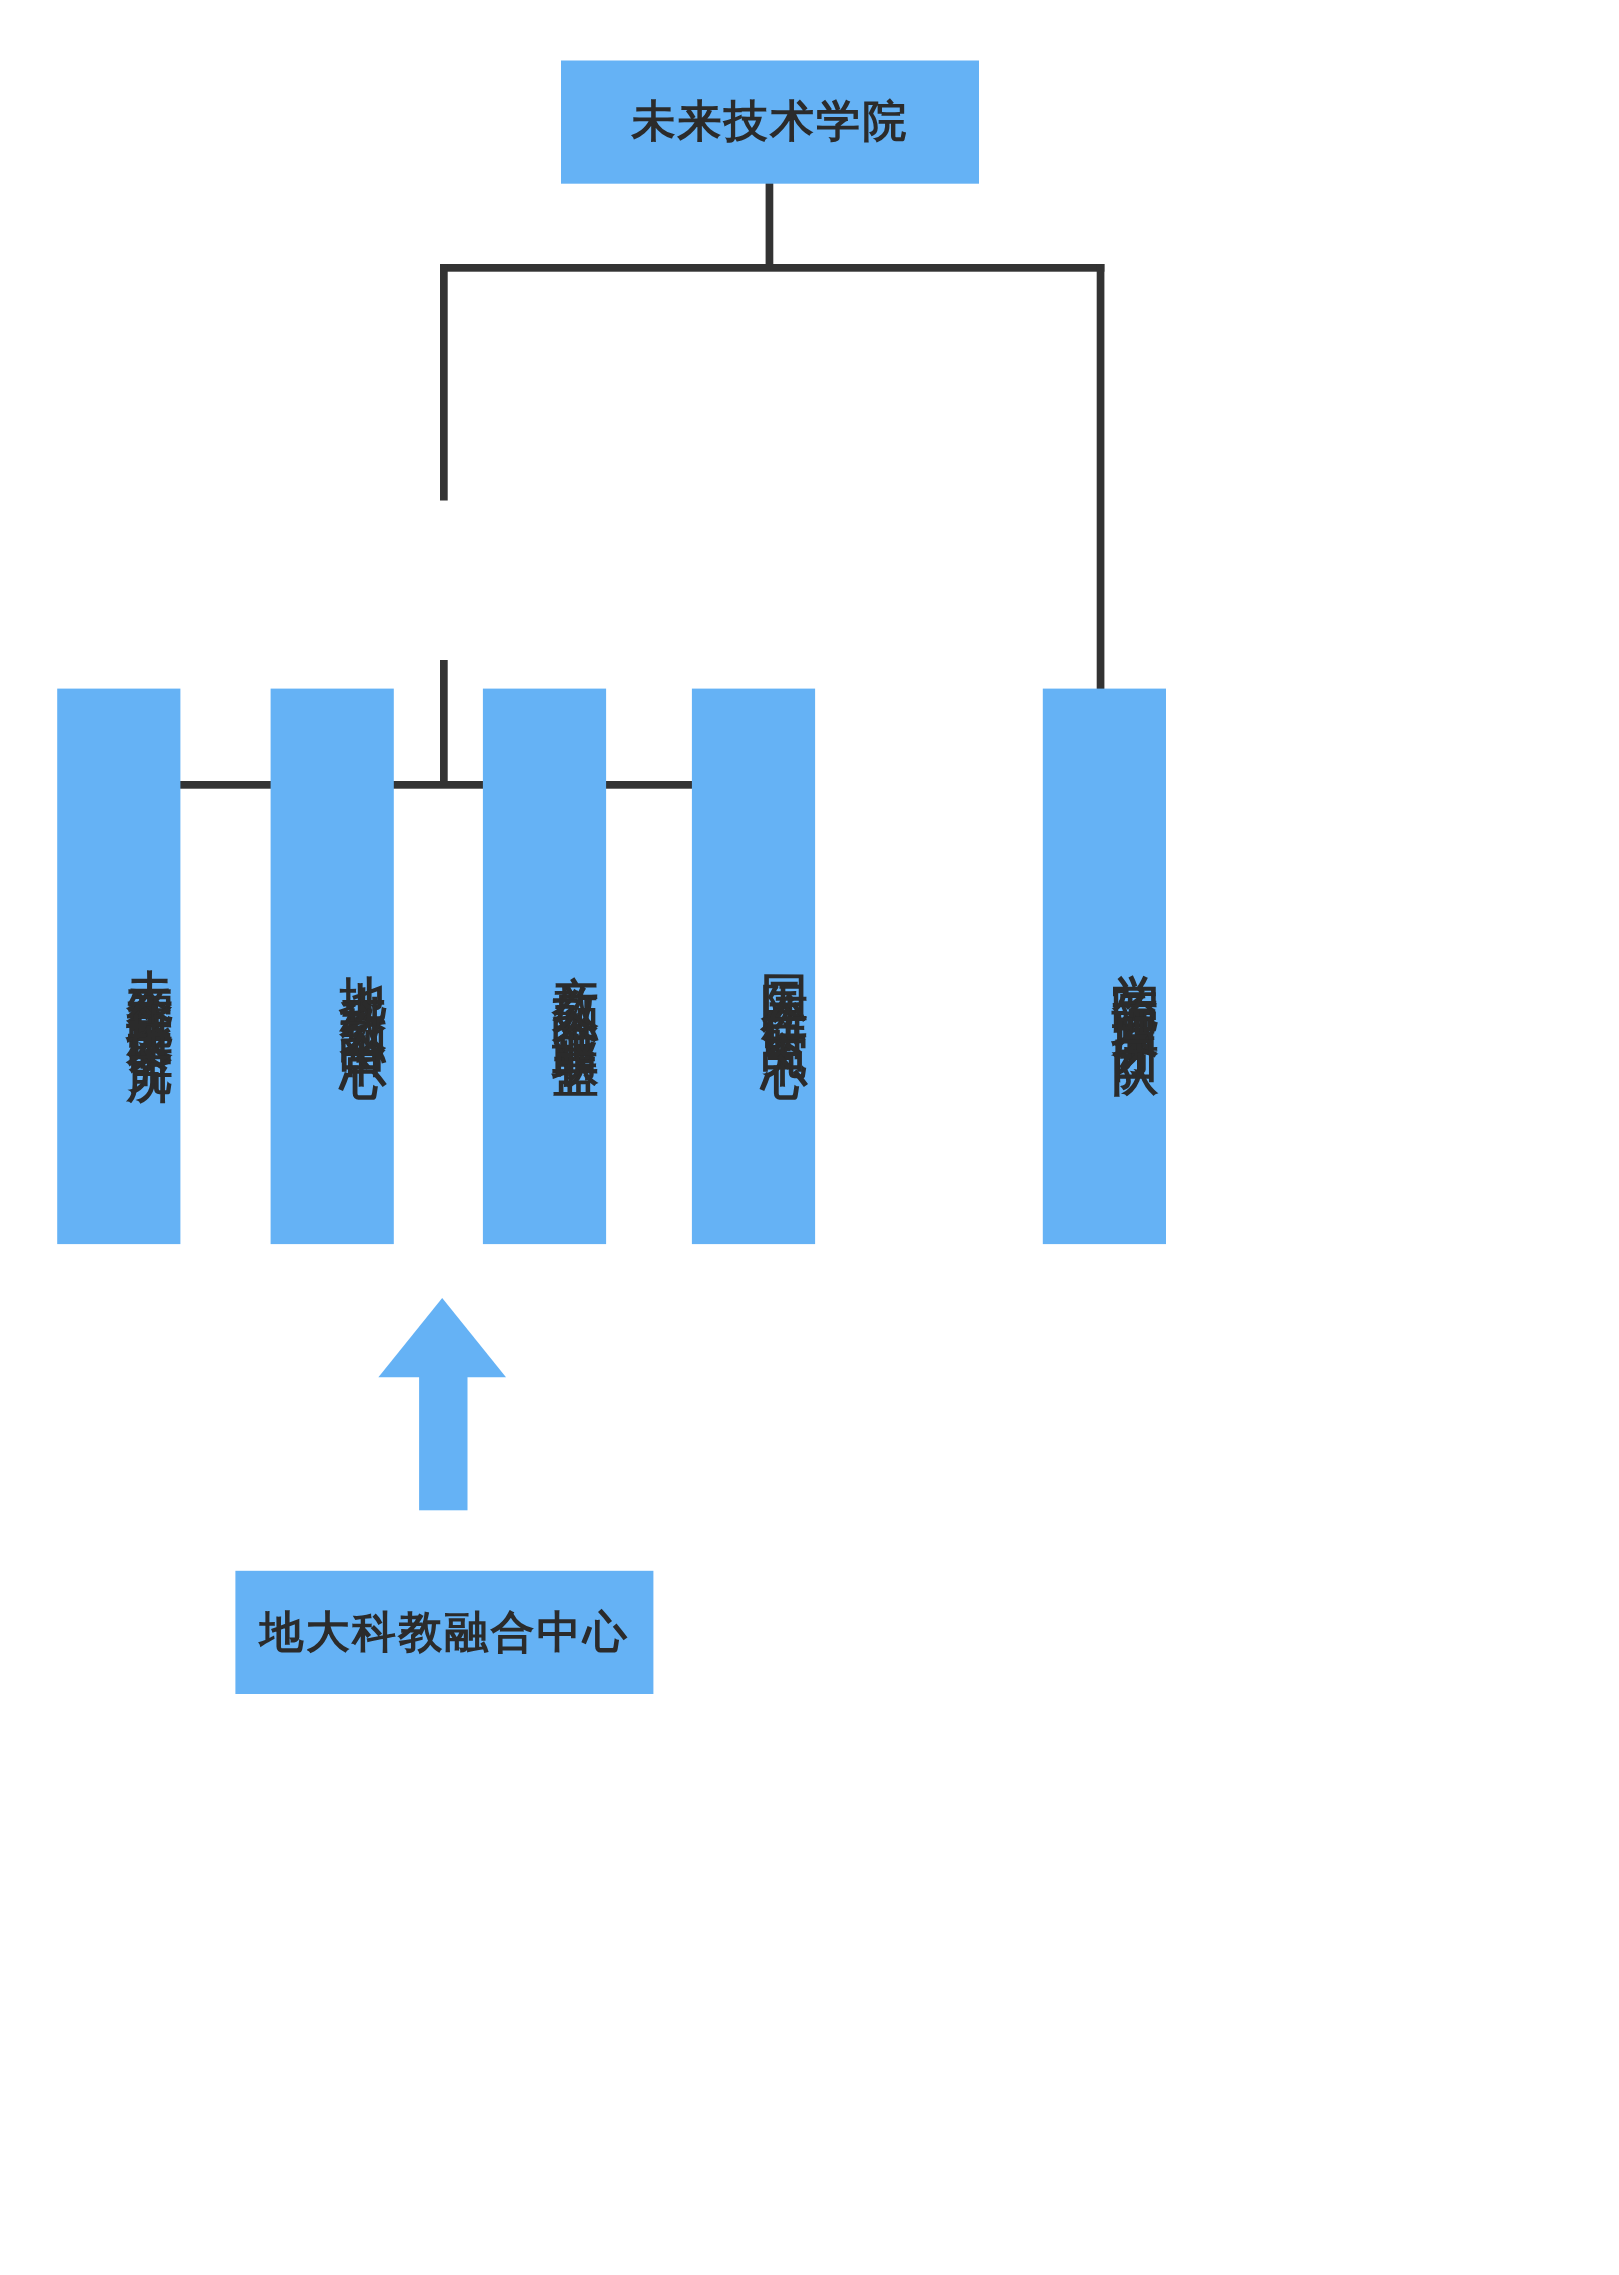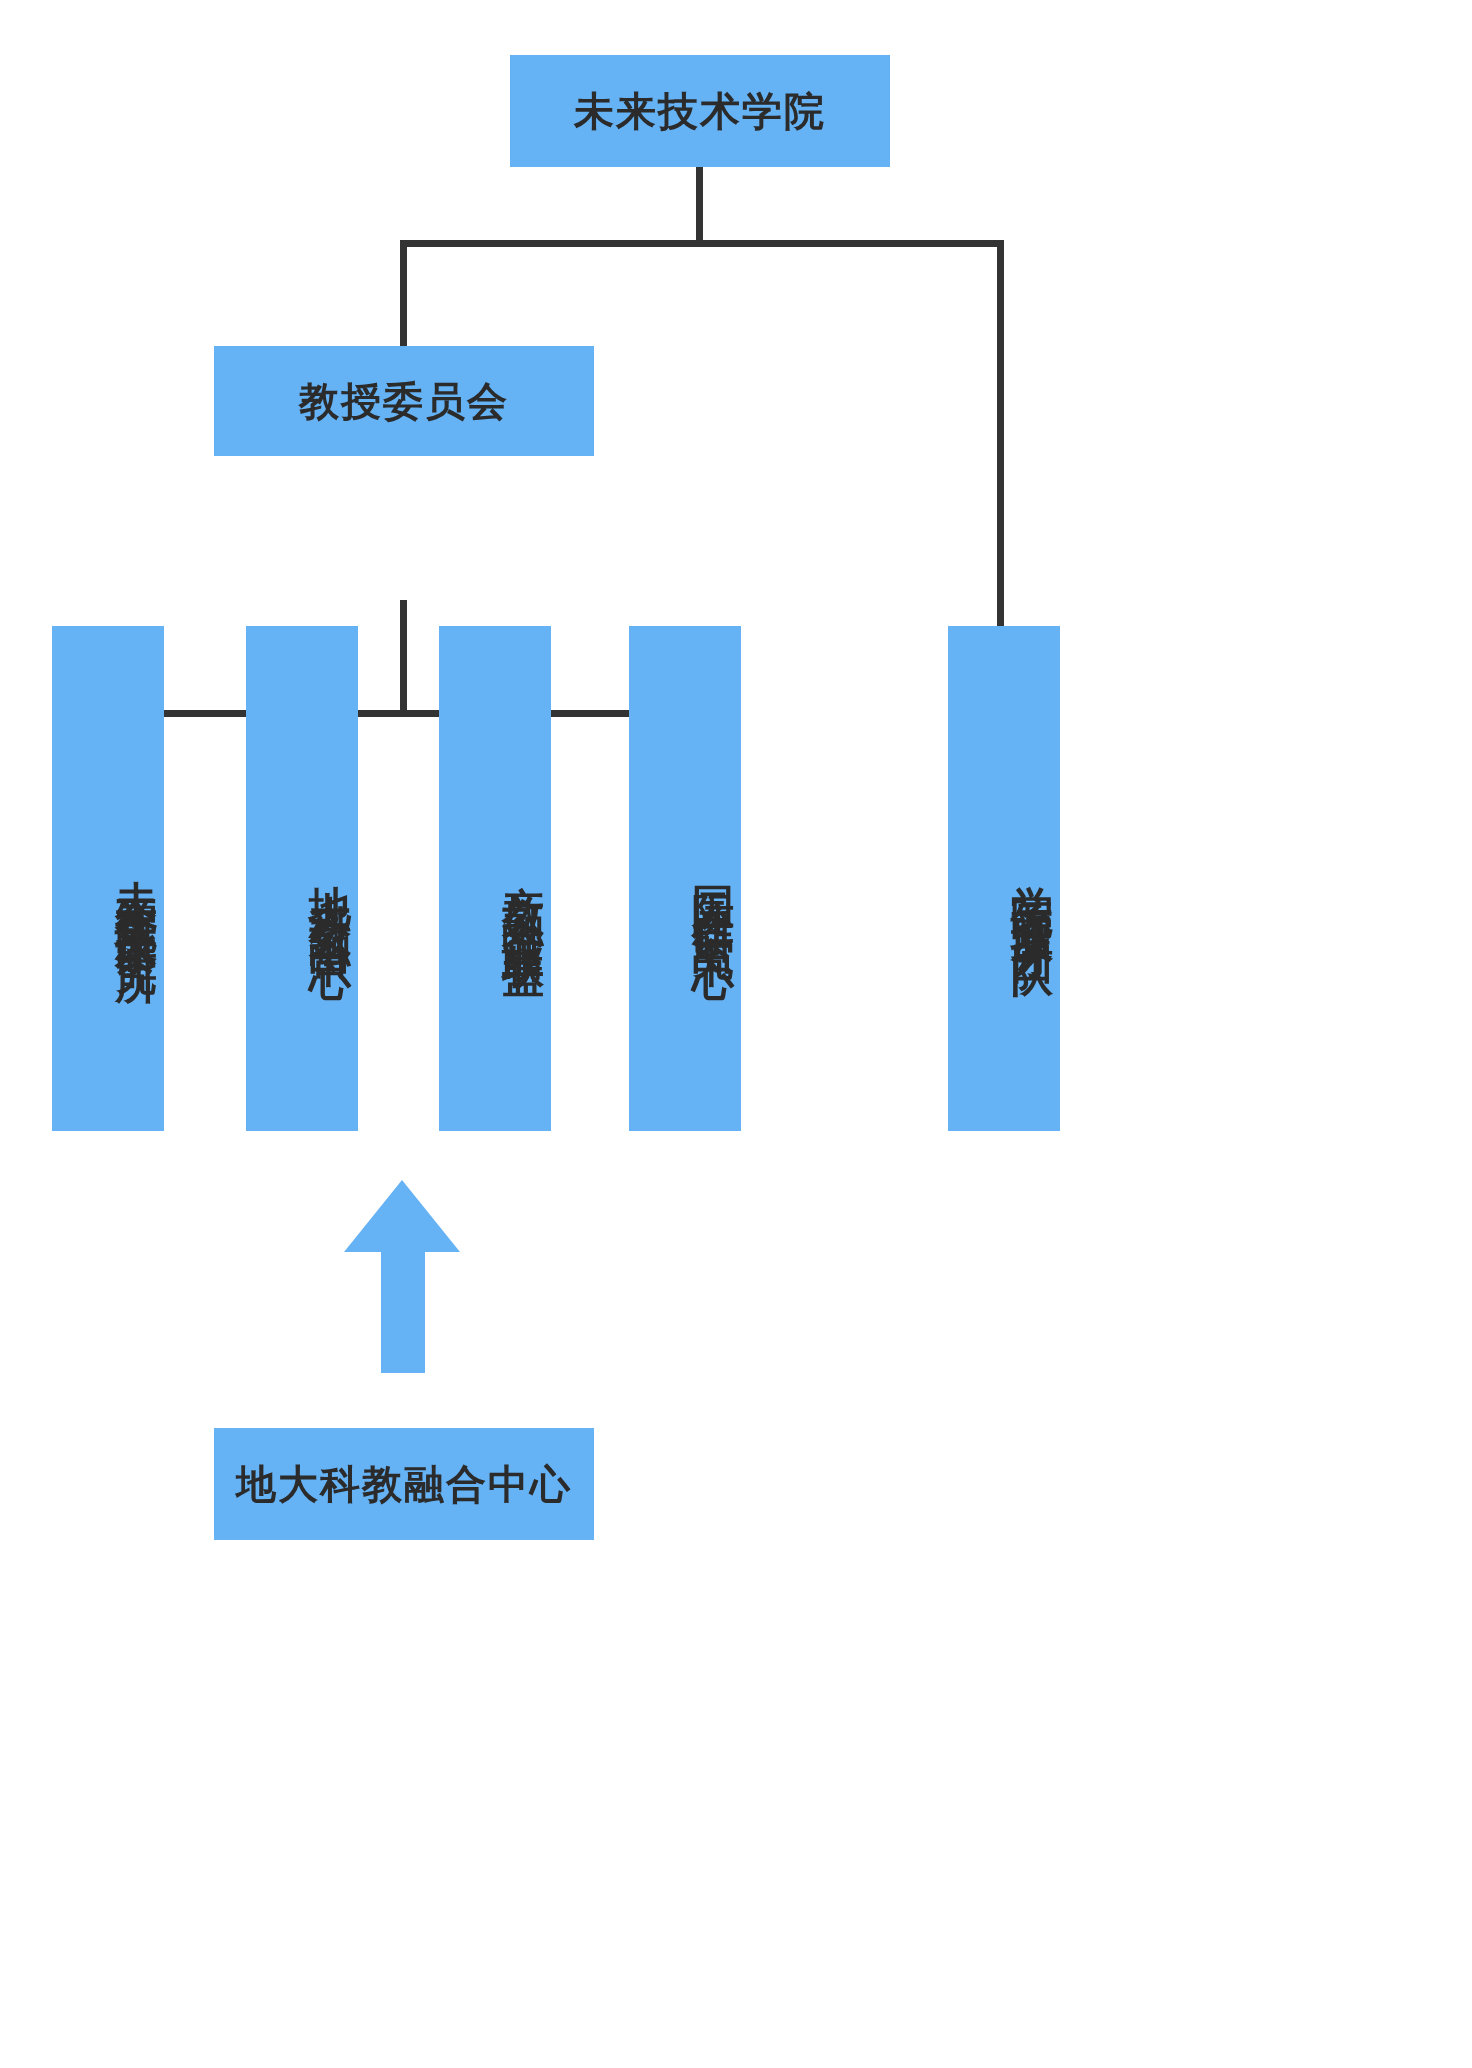--- a/index.html
+++ b/index.html
@@ -76,21 +76,20 @@
 
   <div class="line" style="left:400px; top:600px; width:7px; height:113px;"></div>
   <div class="line" style="left:107px; top:710px; width:584px; height:7px;"></div>
   <div class="line" style="left:107px; top:710px; width:7px; height:118px;"></div>
   <div class="line" style="left:301px; top:710px; width:7px; height:118px;"></div>
   <div class="line" style="left:494px; top:710px; width:7px; height:118px;"></div>
   <div class="line" style="left:684px; top:710px; width:7px; height:118px;"></div>
 
   <div class="node horiz" style="left:510px; top:55px; width:380px; height:112px;">未来技术学院</div>
 
-  <div class="node horiz" style="left:214px; top:346px; width:380px; height:110px;">教授委员会</div>
 
   <div class="node vert" style="left:948px; top:626px; width:112px; height:505px;">学院管理服务团队</div>
 
   <div class="node vert" style="left:52px; top:626px; width:112px; height:505px;">未来智能技术研究所</div>
 
   <div class="node vert" style="left:246px; top:626px; width:112px; height:505px;">地大科教融合中心</div>
 
   <div class="node vert" style="left:439px; top:626px; width:112px; height:505px;">产教融合企业联盟</div>
 
   <div class="node vert" style="left:629px; top:626px; width:112px; height:505px;">国际合作研究中心</div>

